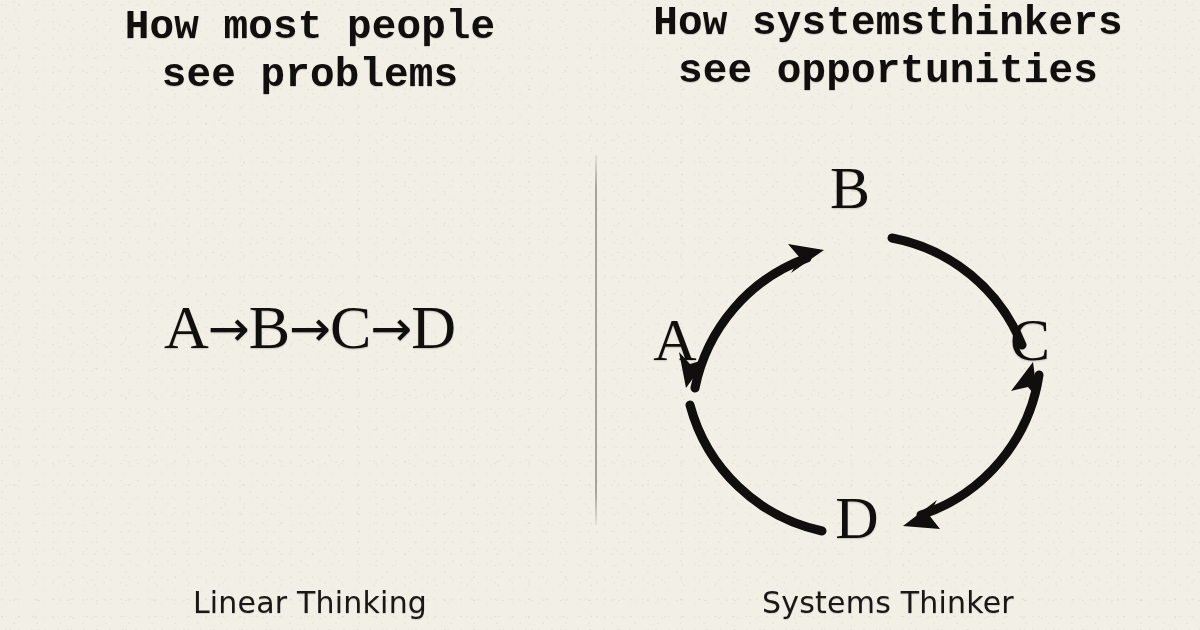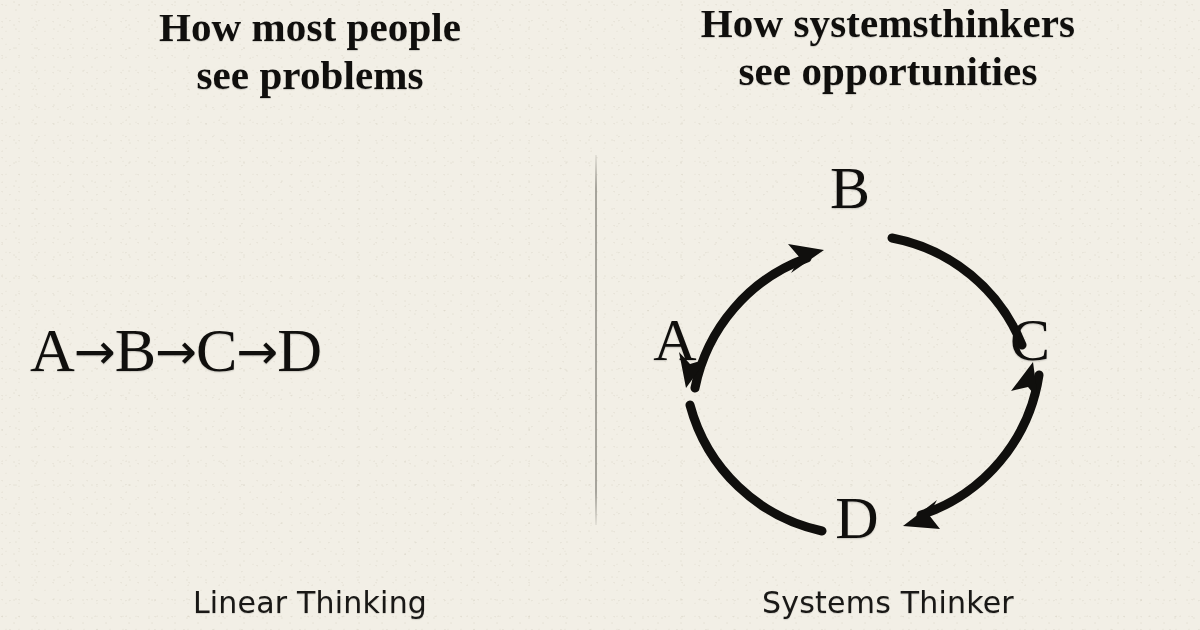--- a/index.html
+++ b/index.html
@@ -34,21 +34,21 @@
 
   #stage {
     position: absolute;
     inset: 0;
   }
 
   
   .panel-heading {
     position: absolute;
     text-align: center;
-    font-family: Liberation Serif, serif;
+    font-family: Liberation Mono, monospace;
     font-weight: 700;
     font-size: 41px;
     line-height: 1.17;
     color: #100f0d;
     letter-spacing: 0.1px;
     text-shadow: 0 1px 1px rgba(0,0,0,0.16);
     white-space: pre-line;
   }
   #heading-left {
     left: 30px;
@@ -74,27 +74,27 @@
                 rgba(120,118,110,0.62) 91%,
                 rgba(120,118,110,0.12) 100%);
   }
 
   
   #linear-chain {
     position: absolute;
     left: 30px;
     top: 296px;
     width: 560px;
+    text-align: center;
     font-family: "Liberation Serif", serif;
     font-size: 62px;
     line-height: 1;
     color: #100f0d;
     text-shadow: 0 1px 1.5px rgba(0,0,0,0.18);
     white-space: nowrap;
-    margin-top: 23px;
   }
   #linear-chain .node {
     font-weight: 400;
   }
   #linear-chain .arrow-glyph {
     font-family: "DejaVu Sans", sans-serif;
     font-size: 50px;
     font-weight: 400;
     vertical-align: 2px;
     margin: 0 -1px;

